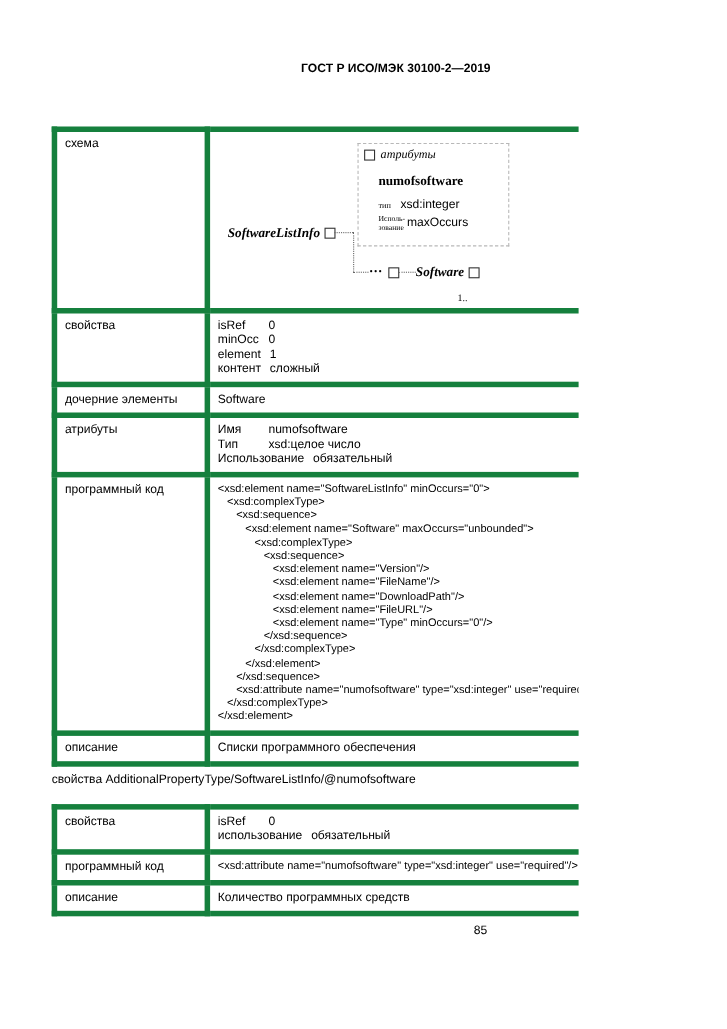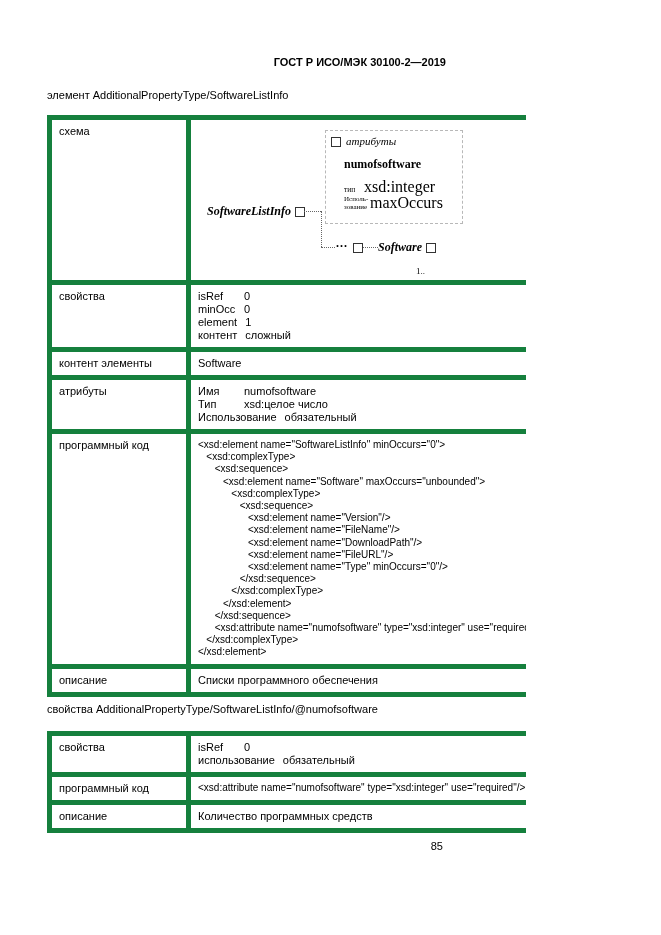--- a/index.html
+++ b/index.html
@@ -62,21 +62,21 @@
   }
   .attr-name{
     position:absolute;left:153px;top:38px;
     font-family:"Liberation Serif",serif;font-weight:bold;font-size:12px;
   }
   .type-line{position:absolute;left:153px;top:60px;white-space:nowrap;}
   .tiny-label{
     display:inline-block;width:20px;
     font-family:"Liberation Serif",serif;font-size:7.5px;
   }
-  .serif-val{font-family:Liberation Serif, serif;font-size:16px;}
+  .serif-val{font-family:Liberation Sans, sans-serif;font-size:11px;}
   .use-line{position:absolute;left:153px;top:76px;white-space:nowrap;}
   .tiny-stack{
     display:inline-block;width:26px;vertical-align:top;
     font-family:"Liberation Serif",serif;font-size:7px;line-height:7.5px;
   }
   .tiny-stack span{display:block;}
   .use-line .serif-val{vertical-align:top;}
 
   .root-el{position:absolute;left:16px;top:85px;white-space:nowrap;}
   .el-name{
@@ -112,21 +112,20 @@
 
   .page-number{position:absolute;top:840px;right:83px;font-size:11px;text-align:right;}
 </style>
 </head>
 <body>
 
 <div class="page">
 
   <div class="doc-header">ГОСТ Р ИСО/МЭК 30100-2—2019</div>
 
-  <div class="section-title" id="title1">элемент AdditionalPropertyType/SoftwareListInfo</div>
 
   <table class="spec" id="table1">
     <colgroup>
         <col style="width:139px">
         <col style="width:395px">
       </colgroup>
 
     <tbody>
         <tr class="r-schema">
       <td class="label">схема</td>
@@ -164,21 +163,21 @@
       <td class="label">свойства</td>
       <td>
         <div class="kv"><span class="k">isRef</span><span class="v">0</span></div>
         <div class="kv"><span class="k">minOcc</span><span class="v">0</span></div>
         <div class="kv"><span class="k">element</span><span class="v">1</span></div>
         <div class="kv"><span class="k">контент</span><span class="v">сложный</span></div>
       </td>
     </tr>
 
     <tr class="r-children">
-      <td class="label">контент элементы</td>
+      <td class="label">дочерние элементы</td>
       <td>Software</td>
     </tr>
 
     <tr class="r-attrs">
       <td class="label">атрибуты</td>
       <td>
         <div class="kv"><span class="k">Имя</span><span class="v">numofsoftware</span></div>
         <div class="kv"><span class="k">Тип</span><span class="v">xsd:целое число</span></div>
         <div class="kv"><span class="k">Использование</span><span class="v">обязательный</span></div>
       </td>

